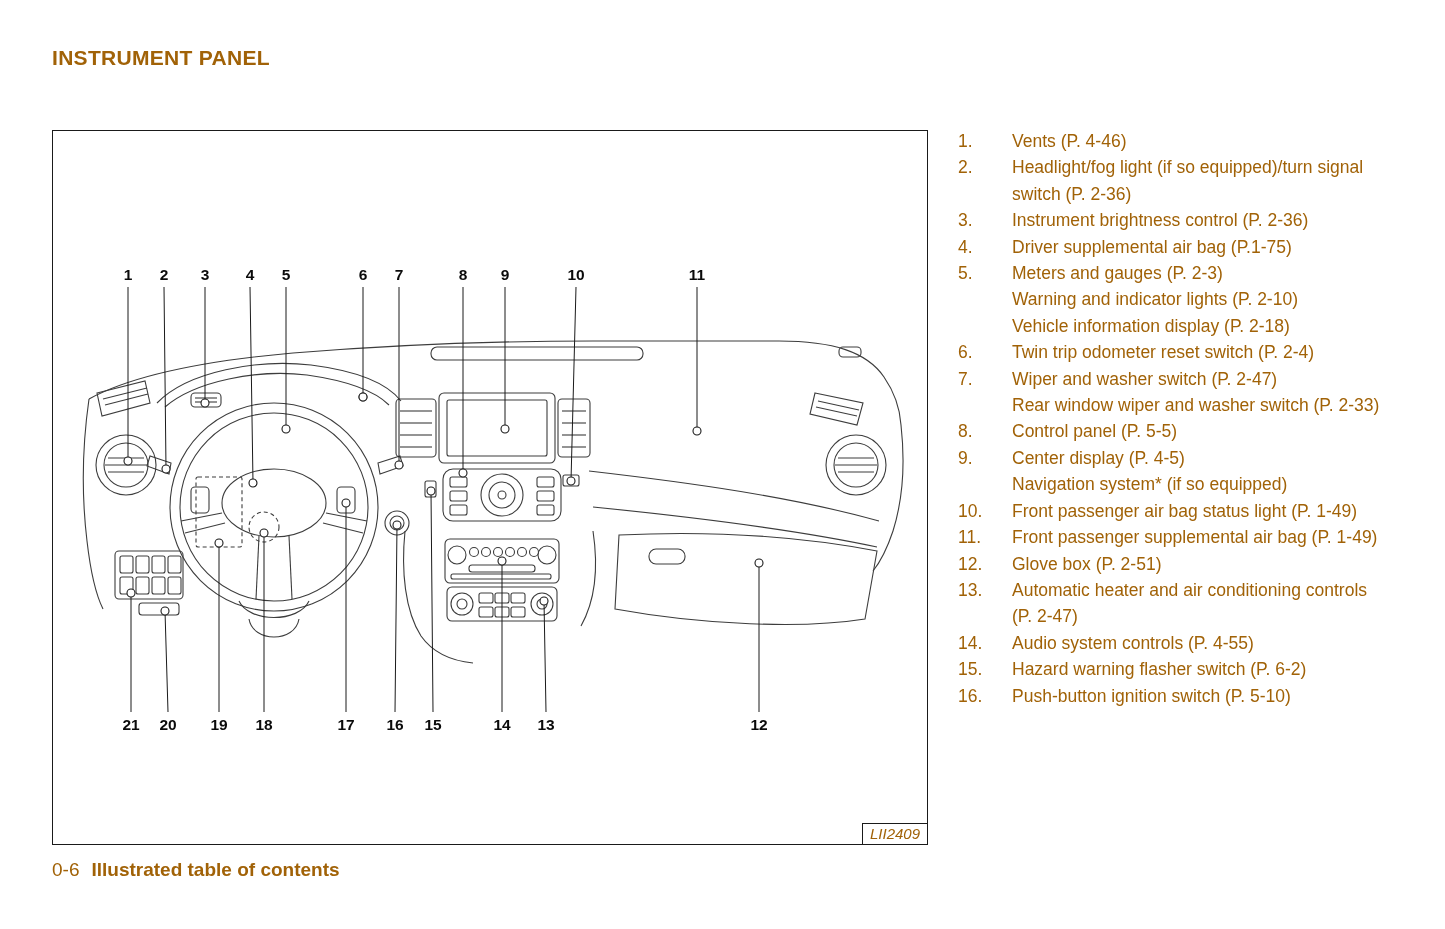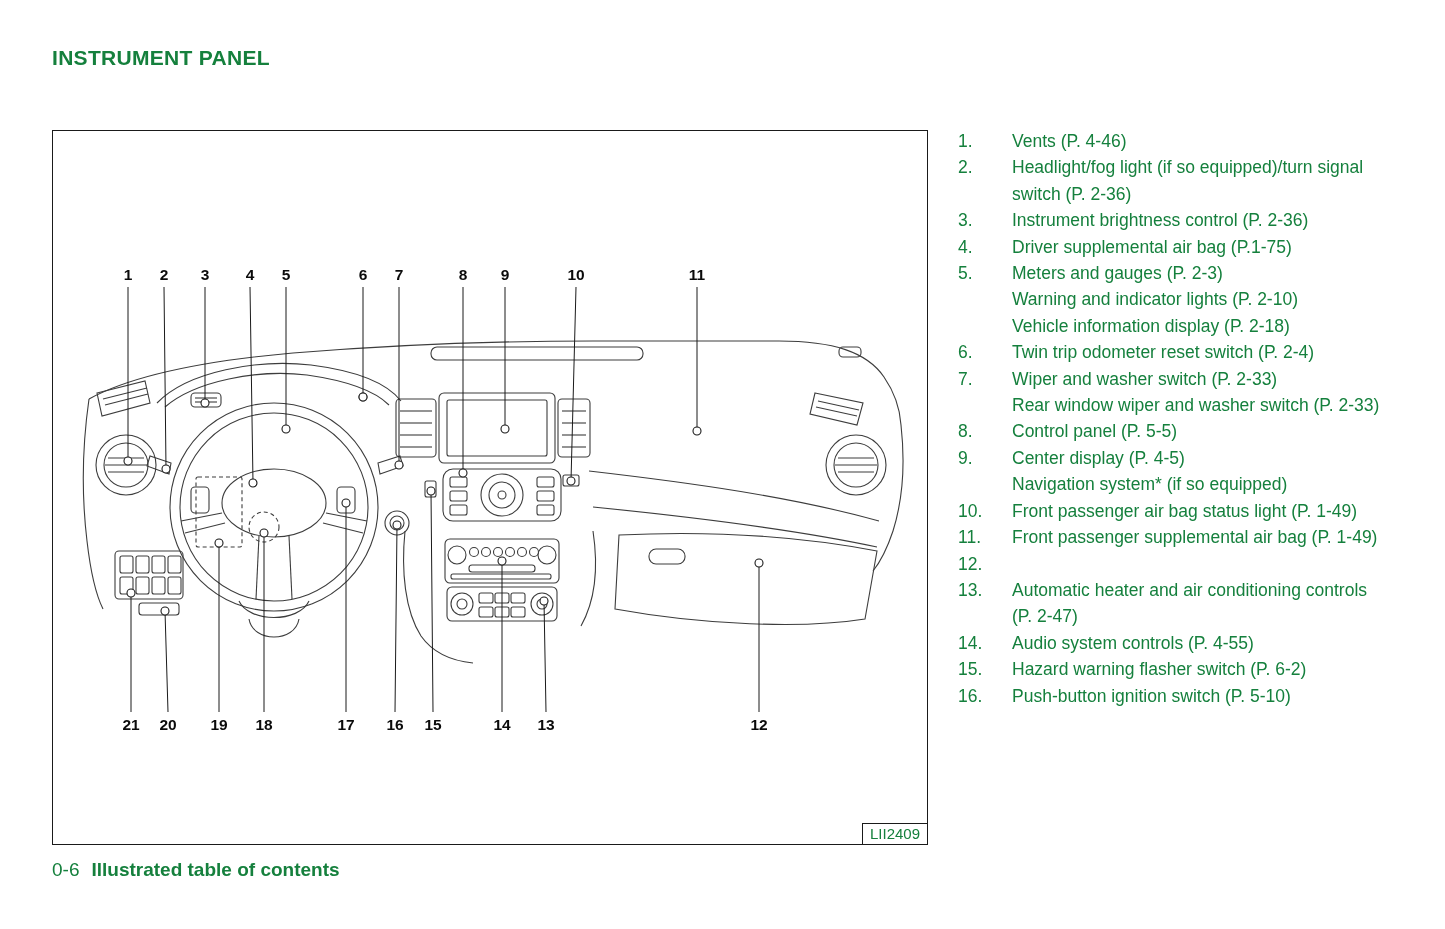--- a/index.html
+++ b/index.html
@@ -1,24 +1,24 @@
 <!DOCTYPE html>
 <html><head>
 <meta charset="utf-8">
 <style>
   * { margin:0; padding:0; box-sizing:border-box; }
   html,body { background:#ffffff; }
   .page { position:relative; width:1445px; height:929px; background:#fff;
-          font-family:"Liberation Sans", sans-serif; color:#15803d; overflow:hidden; }
+          font-family:"Liberation Sans", sans-serif; color:#a16207; overflow:hidden; }
   .title { position:absolute; left:52px; top:46px; font-size:21px; font-weight:bold; letter-spacing:.3px; }
   .figure-box { position:absolute; left:52px; top:130px; width:876px; height:715px;
                 border:1.5px solid #1a1a1a; background:#fff; }
   .figure-box svg { position:absolute; left:0; top:0; }
   .fig-code { position:absolute; right:0; bottom:0; border-left:1.5px solid #1a1a1a;
-              border-top:1.5px solid #1a1a1a; padding:1px 7px 2px 7px; font-size:15px; background:#fff; }
+              border-top:1.5px solid #1a1a1a; padding:1px 7px 2px 7px; font-size:15px; background:#fff;font-style:italic; }
   .legend { position:absolute; left:958px; top:128px; width:428px; }
   .legend-item { display:flex; }
   .legend-num { width:54px; font-size:17.5px; line-height:26.4px; }
   .legend-body { flex:1; }
   .legend-line { font-size:17.5px; line-height:26.4px; }
   .footer { position:absolute; left:52px; top:859px; font-size:19px; }
   .footer-label { font-weight:bold; margin-left:12px; }
   .art { stroke:#3d3d3d; stroke-width:1.1; fill:none; }
   .art .dashed { stroke-dasharray:4 3; }
   .callout-line { stroke:#1a1a1a; stroke-width:1; }
@@ -303,21 +303,21 @@
       </div>
       <div class="legend-item">
         <div class="legend-num">6.</div>
         <div class="legend-body">
           <div class="legend-line">Twin trip odometer reset switch (P. 2-4)</div>
         </div>
       </div>
       <div class="legend-item">
         <div class="legend-num">7.</div>
         <div class="legend-body">
-          <div class="legend-line">Wiper and washer switch (P. 2-33)</div>
+          <div class="legend-line">Wiper and washer switch (P. 2-47)</div>
           <div class="legend-line">Rear window wiper and washer switch (P. 2-33)</div>
         </div>
       </div>
       <div class="legend-item">
         <div class="legend-num">8.</div>
         <div class="legend-body">
           <div class="legend-line">Control panel (P. 5-5)</div>
         </div>
       </div>
       <div class="legend-item">
@@ -334,20 +334,23 @@
         </div>
       </div>
       <div class="legend-item">
         <div class="legend-num">11.</div>
         <div class="legend-body">
           <div class="legend-line">Front passenger supplemental air bag (P. 1-49)</div>
         </div>
       </div>
       <div class="legend-item">
         <div class="legend-num">12.</div>
+        <div class="legend-body">
+          <div class="legend-line">Glove box (P. 2-51)</div>
+        </div>
       </div>
       <div class="legend-item">
         <div class="legend-num">13.</div>
         <div class="legend-body">
           <div class="legend-line">Automatic heater and air conditioning controls (P. 2-47)</div>
         </div>
       </div>
       <div class="legend-item">
         <div class="legend-num">14.</div>
         <div class="legend-body">

